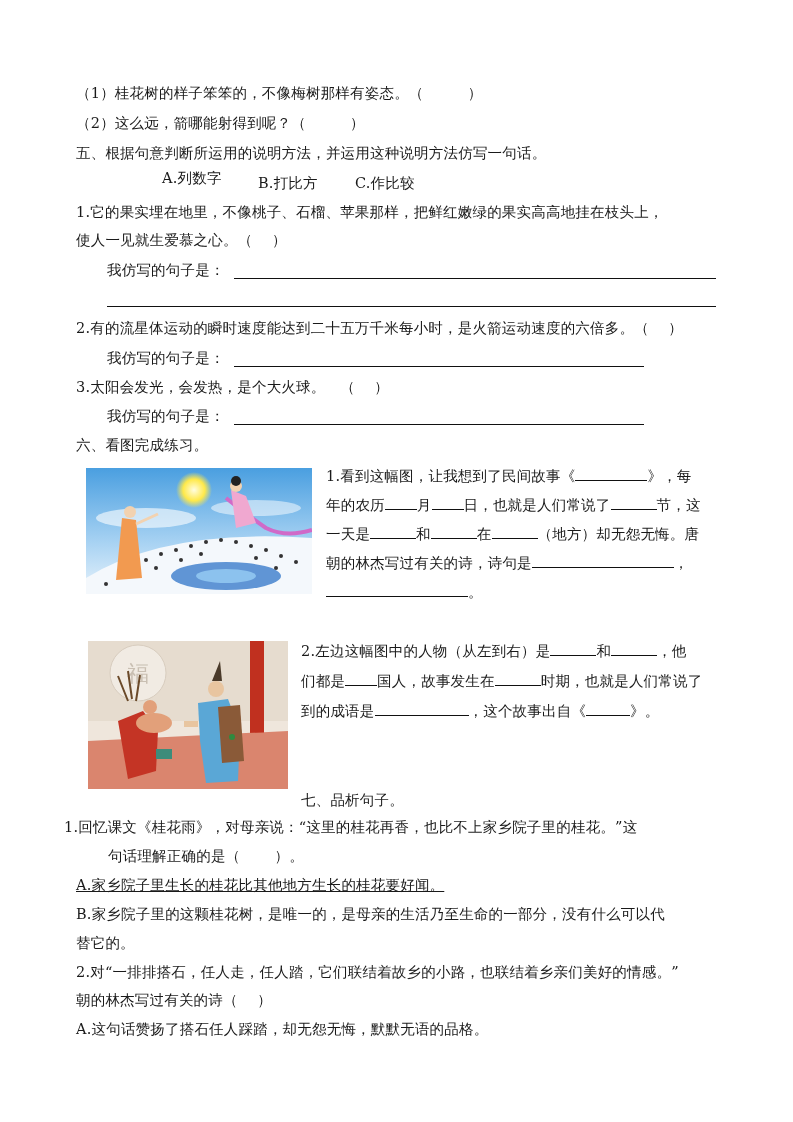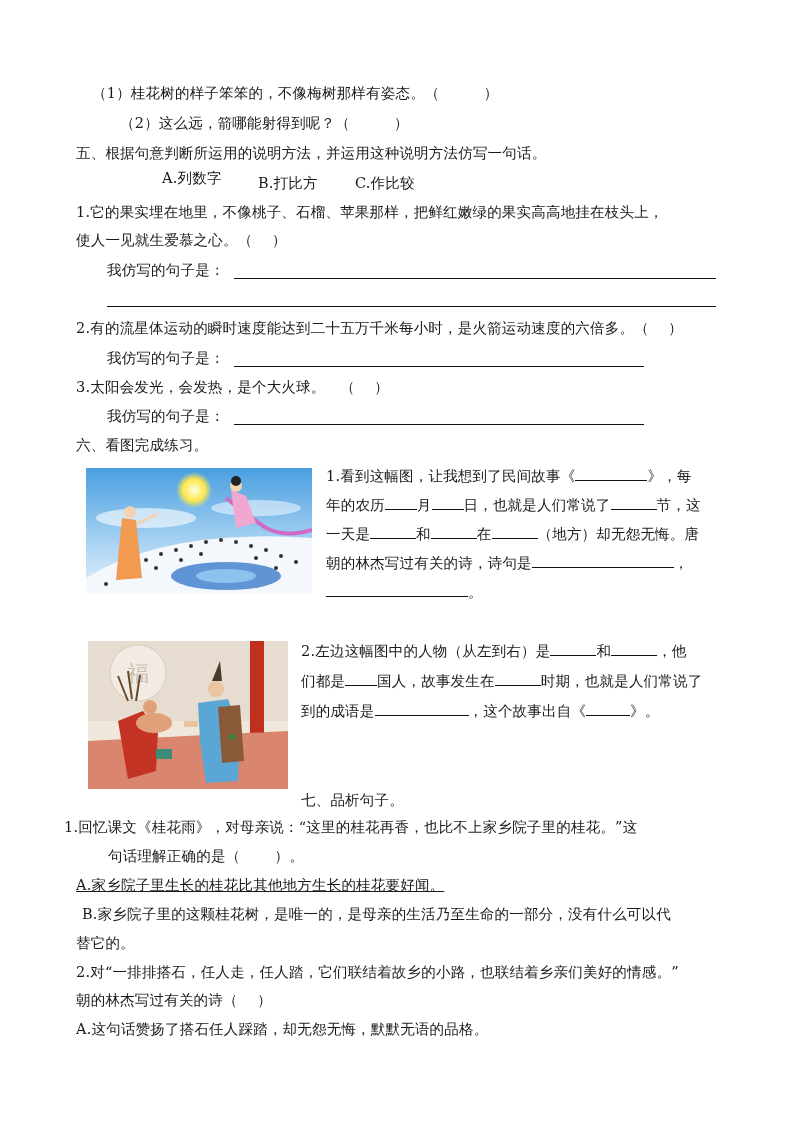--- a/index.html
+++ b/index.html
@@ -6,22 +6,22 @@
   body { width: 793px; height: 1122px; position: relative; overflow: hidden;
          font-family: "DejaVu Serif", "Liberation Serif", serif; color: #1a1a1a; font-size: 14.5px; }
   .ln { position: absolute; white-space: nowrap; line-height: 20px; letter-spacing: 0.2px; }
   .ul { position: absolute; height: 0; border-bottom: 1px solid #111; }
   .blank { display: inline-block; border-bottom: 1px solid #111; height: 15px; vertical-align: baseline; }
   .img { position: absolute; overflow: hidden; }
 </style>
 </head>
 <body>
 
-<div class="ln" style="left:92px;top:83px;">（1）桂花树的样子笨笨的，不像梅树那样有姿态。（　　　）</div>
-<div class="ln" style="left:76px;top:113px;margin-left:44px;">（2）这么远，箭哪能射得到呢？（　　　）</div>
+<div class="ln" style="left:76px;top:83px;">（1）桂花树的样子笨笨的，不像梅树那样有姿态。（　　　）</div>
+<div class="ln" style="left:76px;top:113px;">（2）这么远，箭哪能射得到呢？（　　　）</div>
 
 <div class="ln" style="left:76px;top:143px;text-align:right;">五、根据句意判断所运用的说明方法，并运用这种说明方法仿写一句话。</div>
 <div class="ln" style="left:162px;top:168px;">A.列数字</div>
 <div class="ln" style="left:258px;top:173px;">B.打比方</div>
 <div class="ln" style="left:355px;top:173px;">C.作比较</div>
 
 <div class="ln" style="left:76px;top:202px;">1.它的果实埋在地里，不像桃子、石榴、苹果那样，把鲜红嫩绿的果实高高地挂在枝头上，</div>
 <div class="ln" style="left:76px;top:230px;">使人一见就生爱慕之心。（　 ）</div>
 <div class="ln" style="left:107px;top:260px;">我仿写的句子是：</div>
 <div class="ul" style="left:234px;top:278px;width:482px;"></div>
@@ -133,17 +133,17 @@
   <span>们都是</span><span class="blank" style="width:32px;"></span><span>国人，故事发生在</span><span class="blank" style="width:46px;"></span><span>时期，也就是人们常说了</span>
 </div>
 <div class="ln" style="left:301px;top:700px;">
   <span>到的成语是</span><span class="blank" style="width:94px;"></span><span>，这个故事出自《</span><span class="blank" style="width:44px;"></span><span>》。</span>
 </div>
 
 <div class="ln" style="left:301px;top:790px;">七、品析句子。</div>
 <div class="ln" style="left:64px;top:817px;">1.回忆课文《桂花雨》，对母亲说：“这里的桂花再香，也比不上家乡院子里的桂花。”这</div>
 <div class="ln" style="left:76px;top:846px;margin-left:32px;">句话理解正确的是（　　 ）。</div>
 <div class="ln" style="left:76px;top:875px;text-decoration:underline;">A.家乡院子里生长的桂花比其他地方生长的桂花要好闻。</div>
-<div class="ln" style="left:76px;top:904px;margin-left:6px;">B.家乡院子里的这颗桂花树，是唯一的，是母亲的生活乃至生命的一部分，没有什么可以代</div>
+<div class="ln" style="left:76px;top:904px;">B.家乡院子里的这颗桂花树，是唯一的，是母亲的生活乃至生命的一部分，没有什么可以代</div>
 <div class="ln" style="left:76px;top:933px;">替它的。</div>
 <div class="ln" style="left:76px;top:962px;">2.对“一排排搭石，任人走，任人踏，它们联结着故乡的小路，也联结着乡亲们美好的情感。”</div>
 <div class="ln" style="left:76px;top:990px;">朝的林杰写过有关的诗（　 ）</div>
 <div class="ln" style="left:76px;top:1019px;">A.这句话赞扬了搭石任人踩踏，却无怨无悔，默默无语的品格。</div>
 
 </body></html>

